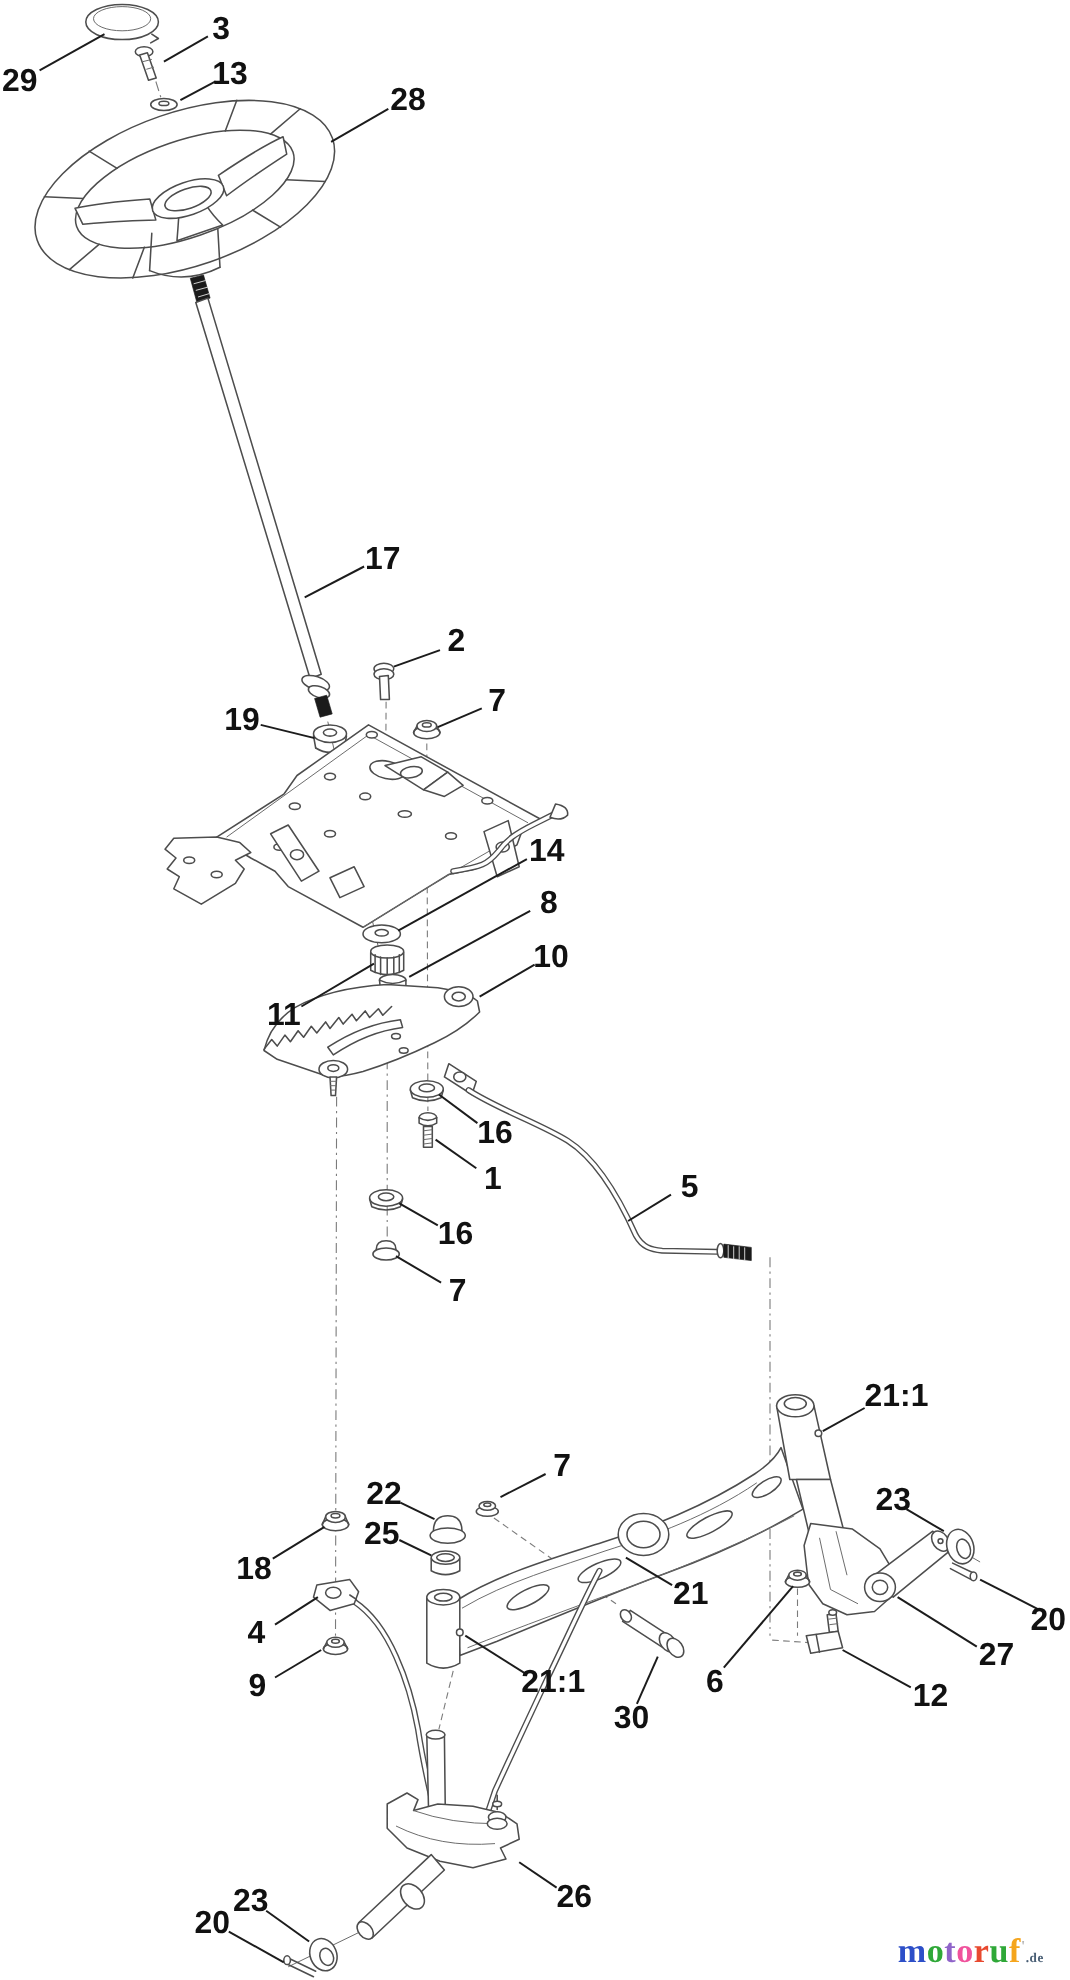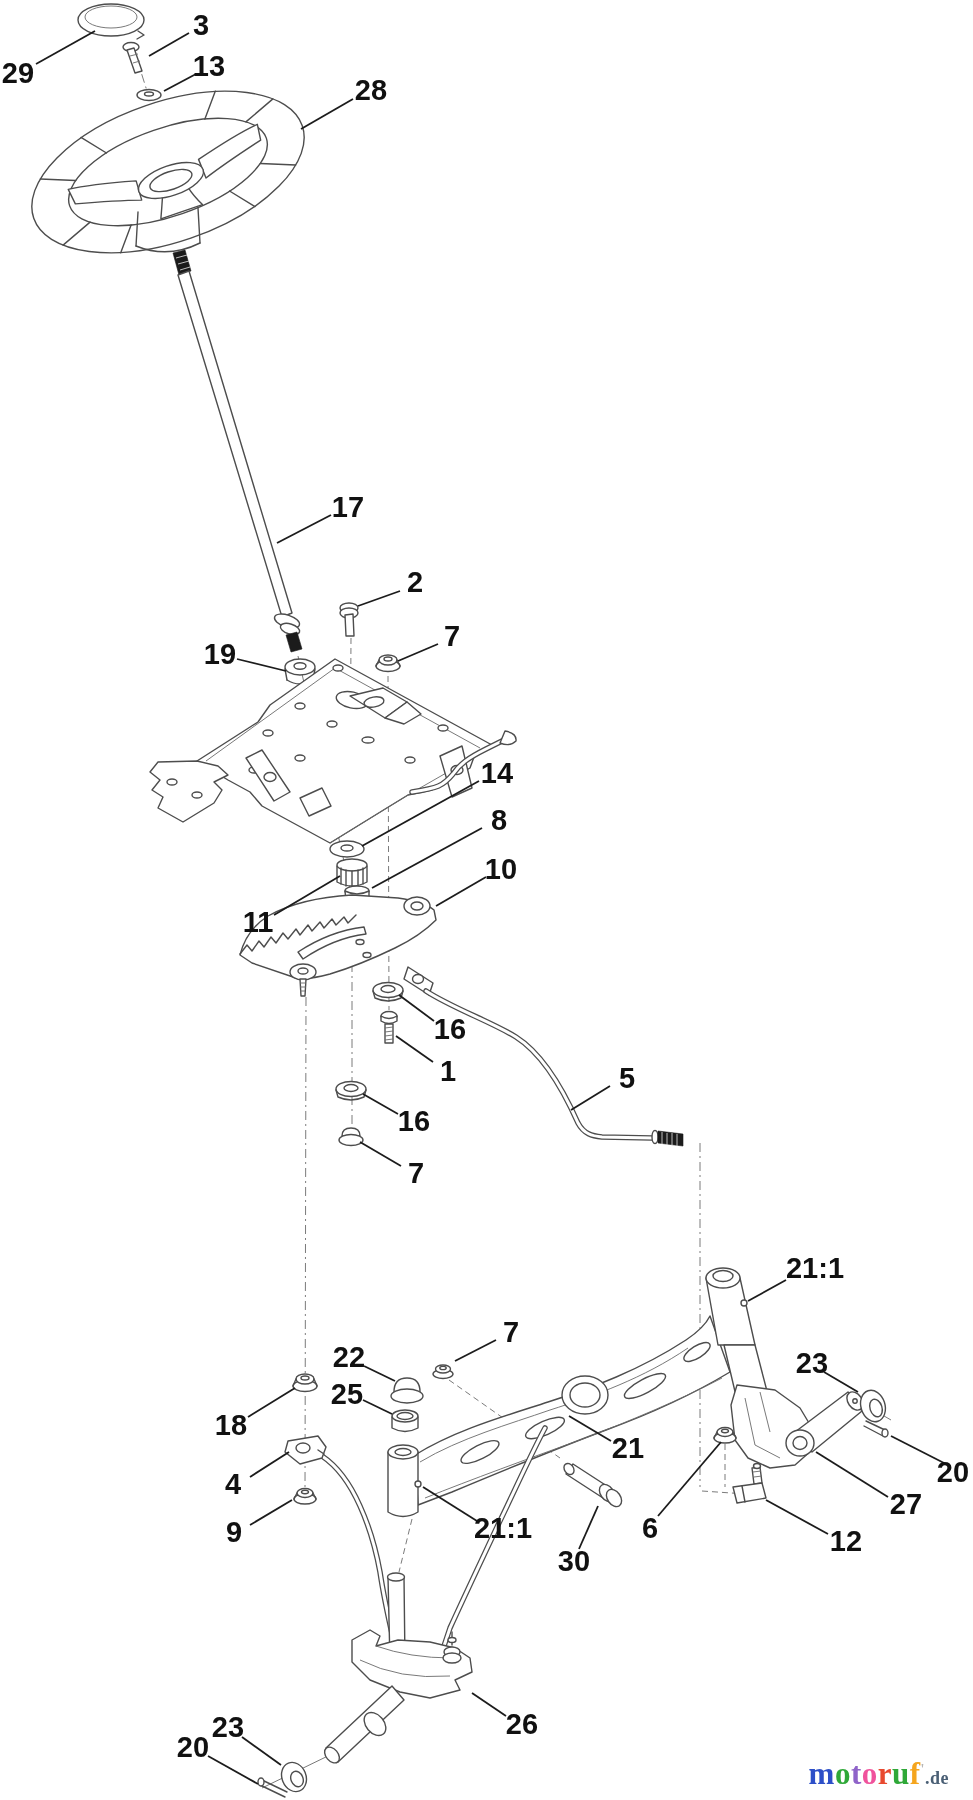--- a/index.html
+++ b/index.html
@@ -13,21 +13,21 @@
   .threadline{stroke:#e8e8e8;stroke-width:0.8;fill:none;}
   .tube{fill:none;stroke:#4d4d4d;stroke-width:5.5;stroke-linecap:round;stroke-linejoin:round;}
   .tubecore{fill:none;stroke:#ffffff;stroke-width:3;stroke-linecap:round;stroke-linejoin:round;}
   .dashdot{fill:none;stroke:#7b7b7b;stroke-width:1;stroke-dasharray:9 4 2 4;}
   .dashed{fill:none;stroke:#7b7b7b;stroke-width:1;stroke-dasharray:6 4;}
   .callout-text{font-family:"Liberation Sans",sans-serif;font-weight:bold;font-size:29px;fill:#111111;}
   .leader{stroke:#1c1c1c;stroke-width:1.8;fill:none;}
   .logo{position:absolute;right:24px;bottom:8px;font-family:"Liberation Serif",serif;
         font-weight:bold;font-size:31px;letter-spacing:0.5px;white-space:nowrap;}
   .logo .tick{font-size:14px;color:#b5b5b5;vertical-align:10px;}
-  .logo .suffix{font-size:18px;font-weight:bold;}
+  .logo .suffix{font-size:12px;font-weight:bold;}
 </style>
 </head>
 <body>
 
 <div class="page">
 <svg width="973" height="1800" viewBox="0 0 973 1800">
 
   <g>
     <line class="dashdot" x1="136" y1="56" x2="180" y2="196"></line>
     <line class="thin" x1="298" y1="656" x2="352" y2="897"></line>

